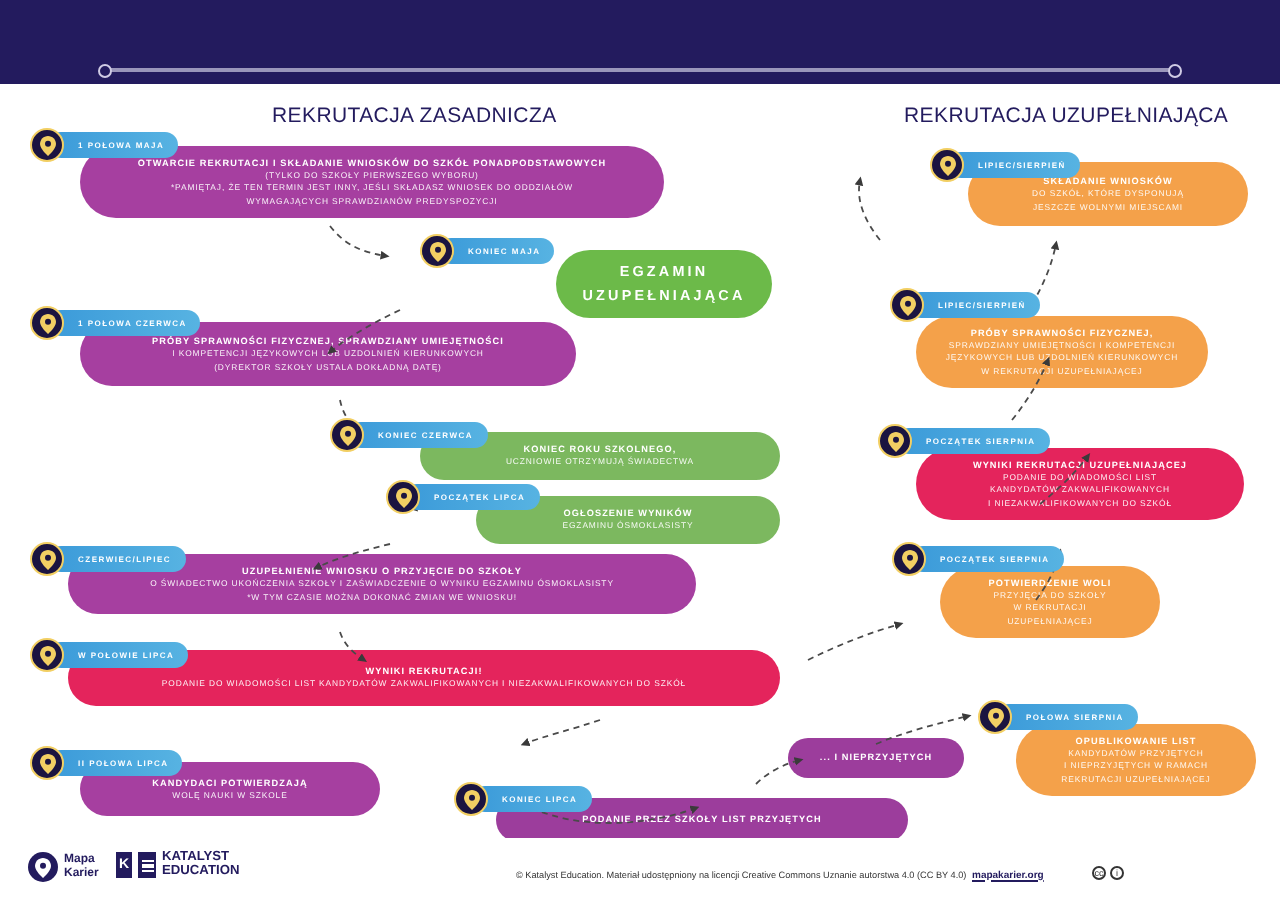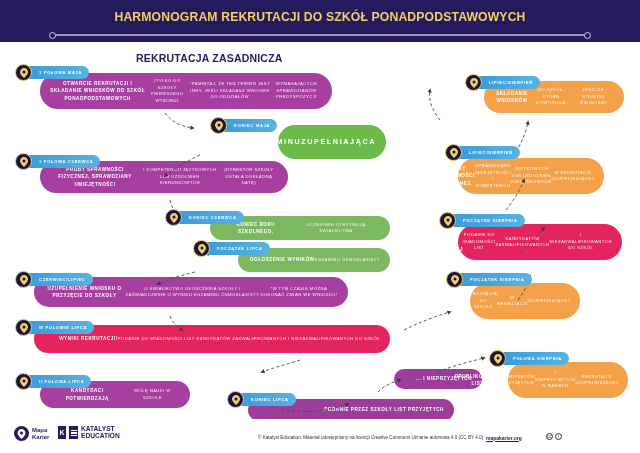--- a/index.html
+++ b/index.html
@@ -40,36 +40,36 @@
     border: 1.6px solid #cfcbe4; background: #231b5e;
   }
   .header-dot.left { left: 49px; }
   .header-dot.right { left: 584px; }
 
   
   .col-head {
     position: absolute;
     color: #231b5e;
     font-size: 10.5px;
-    font-weight: bold;
+    font-weight: normal;
     letter-spacing: 0.2px;
     white-space: nowrap;
   }
   .col-head.left  { left: 136px; top: 52px; }
   .col-head.right { left: 452px; top: 52px; }
 
   
   .pill {
     position: absolute;
     border-radius: 999px;
     color: #ffffff;
     display: flex;
-    flex-direction: row;
+    flex-direction: column;
     align-items: center;
-    justify-content: flex-end;
+    justify-content: center;
     text-align: center;
     padding: 4px 10px;
   }
   .pill .line-main {
     font-size: 4.6px; font-weight: bold; letter-spacing: 0.55px;
     line-height: 1.55;
   }
   .pill .line-sub {
     font-size: 4.2px; letter-spacing: 0.45px; line-height: 1.55;
     opacity: 0.93;
@@ -156,26 +156,26 @@
     border: 0.8px solid #333; color: #333;
     font-size: 4.5px; display:flex; align-items:center; justify-content:center;
   }
 </style>
 </head>
 <body>
 
 <div id="page">
 
   <div class="header-band"></div>
-  <div class="header-title">HARMONOGRAM REKRUTACJI DO SZKÓŁ PONADPODSTAWOWYCH</div>
   <div class="header-rule"></div>
   <div class="header-dot left"></div>
   <div class="header-dot right"></div>
 
   <div class="col-head left">REKRUTACJA ZASADNICZA</div>
+  <div class="col-head right">REKRUTACJA UZUPEŁNIAJĄCA</div>
 
   <svg class="arrows" viewBox="0 0 640 453">
     <defs>
       <marker id="ah" markerWidth="5" markerHeight="5" refX="3" refY="2.4" orient="auto">
         <path d="M0,0 L5,2.4 L0,4.8 z" fill="#3a3a3a"></path>
       </marker>
     </defs>
     <g fill="none" stroke="#4a4a4a" stroke-width="0.9" stroke-dasharray="3,2.4" marker-end="url(#ah)">
       <path d="M165,113 C172,122 180,126 193,128"></path>
       <path d="M200,155 C185,162 172,170 165,176"></path>

